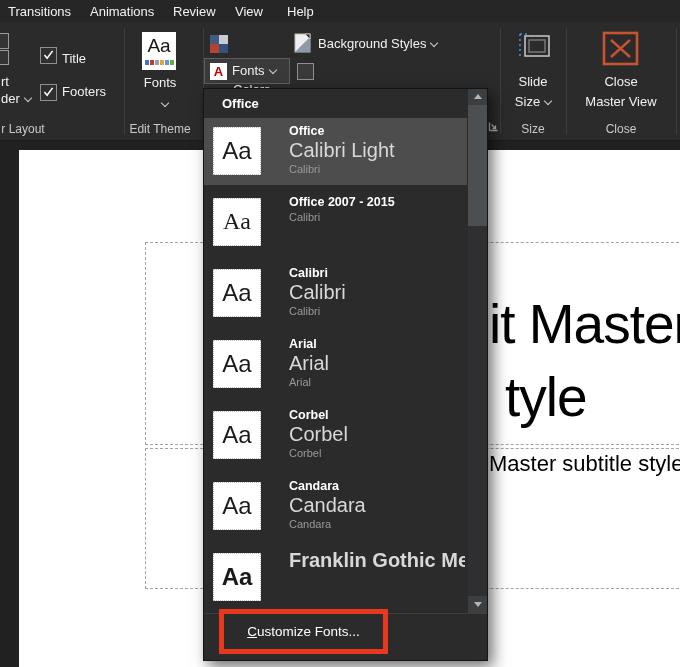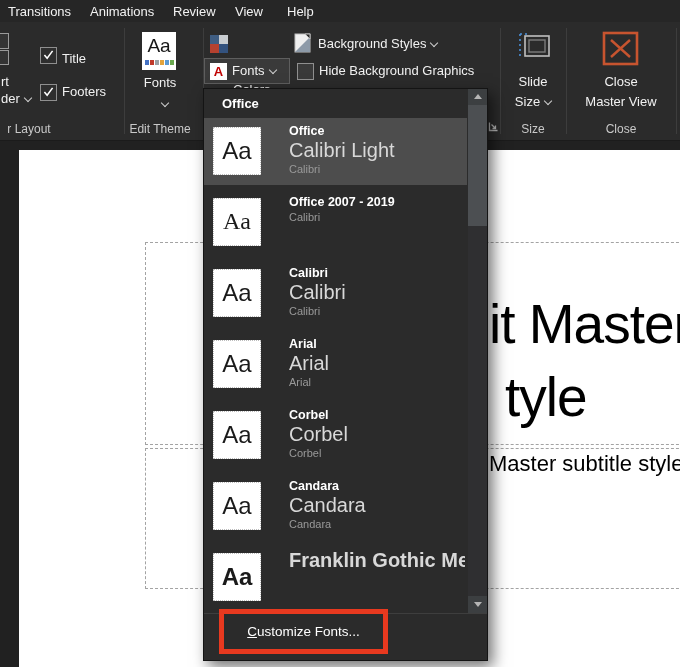--- a/index.html
+++ b/index.html
@@ -96,21 +96,21 @@
         <path d="M1.5 5.5l3 3.5 6-8" stroke="#ffffff" stroke-width="1.7" fill="none"></path>
       </svg>
   </div>
   <div class="riblabel" style="position:absolute;left:62px;top:29px;">Title</div>
   <div class="check" style="left:40px;top:62px;">
     <svg width="11" height="10" viewBox="0 0 12 11">
         <path d="M1.5 5.5l3 3.5 6-8" stroke="#ffffff" stroke-width="1.7" fill="none"></path>
       </svg>
   </div>
   <div class="riblabel" style="position:absolute;left:62px;top:62px;">Footers</div>
-  <div class="grouplabel" style="left:0;width:46px;padding-left:6px;">r Layout</div>
+  <div class="grouplabel" style="left:0;width:46px;">r Layout</div>
 
   <div class="vsep" style="left:124px;"></div>
 
   <div>
     <div class="themes-icon">
       <span class="themes-aa">Aa</span>
       <span class="themes-strip">
         <i style="background:#4472c4"></i>
           <i style="background:#c0392b"></i>
           <i style="background:#9aa0a6"></i>
@@ -143,21 +143,20 @@
   <div>
     <svg class="bgs-icon" width="19" height="21" viewBox="0 0 19 21">
       <rect x="1" y="1" width="15" height="18" fill="#efefef" stroke="#bdbdbd"></rect>
       <path d="M1 19 L16 4 L16 19 Z" fill="#8d9aa8"></path>
       <path d="M11 1 h5 v5 Z" fill="#2b2b2b" stroke="#bdbdbd"></path>
     </svg>
     <div class="riblabel" style="position:absolute;left:318px;top:14px;"><span>Background Styles</span><span class="chev"></span></div>
   </div>
 
   <div class="check" style="left:297px;top:41px;background:#3a3a3a;"></div>
-  <div class="riblabel" style="position:absolute;left:319px;top:41px;">Hide Background Graphics</div>
 
   <div class="vsep" style="left:500px;"></div>
 
   <div>
     <svg style="position:absolute;left:517px;top:10px;" width="34" height="28" viewBox="0 0 34 28">
       <line x1="3" y1="2" x2="3" y2="26" stroke="#4a90d9" stroke-width="1.6" stroke-dasharray="2,3"></line>
       <line x1="3" y1="2" x2="12" y2="2" stroke="#4a90d9" stroke-width="1.6" stroke-dasharray="2,3"></line>
       <rect x="8" y="4" width="24" height="20" fill="none" stroke="#c0c0c0" stroke-width="1.6"></rect>
       <rect x="12" y="8" width="16" height="12" fill="none" stroke="#7c7c7c" stroke-width="1.4"></rect>
     </svg>
@@ -202,21 +201,21 @@
     <div class="dd-text">
       <div class="dd-name">Office</div>
       <div class="dd-sample">Calibri Light</div>
       <div class="dd-body">Calibri</div>
     </div>
   </div>
 
   <div class="dd-item" style="top:100px">
     <div class="aa-box"><span class="aa serif">Aa</span></div>
     <div class="dd-text">
-      <div class="dd-name">Office 2007 - 2019</div>
+      <div class="dd-name">Office 2007 - 2015</div>
       <div class="dd-body">Calibri</div>
     </div>
   </div>
 
   <div class="dd-item" style="top:171px">
     <div class="aa-box"><span class="aa">Aa</span></div>
     <div class="dd-text">
       <div class="dd-name">Calibri</div>
       <div class="dd-sample">Calibri</div>
       <div class="dd-body">Calibri</div>

